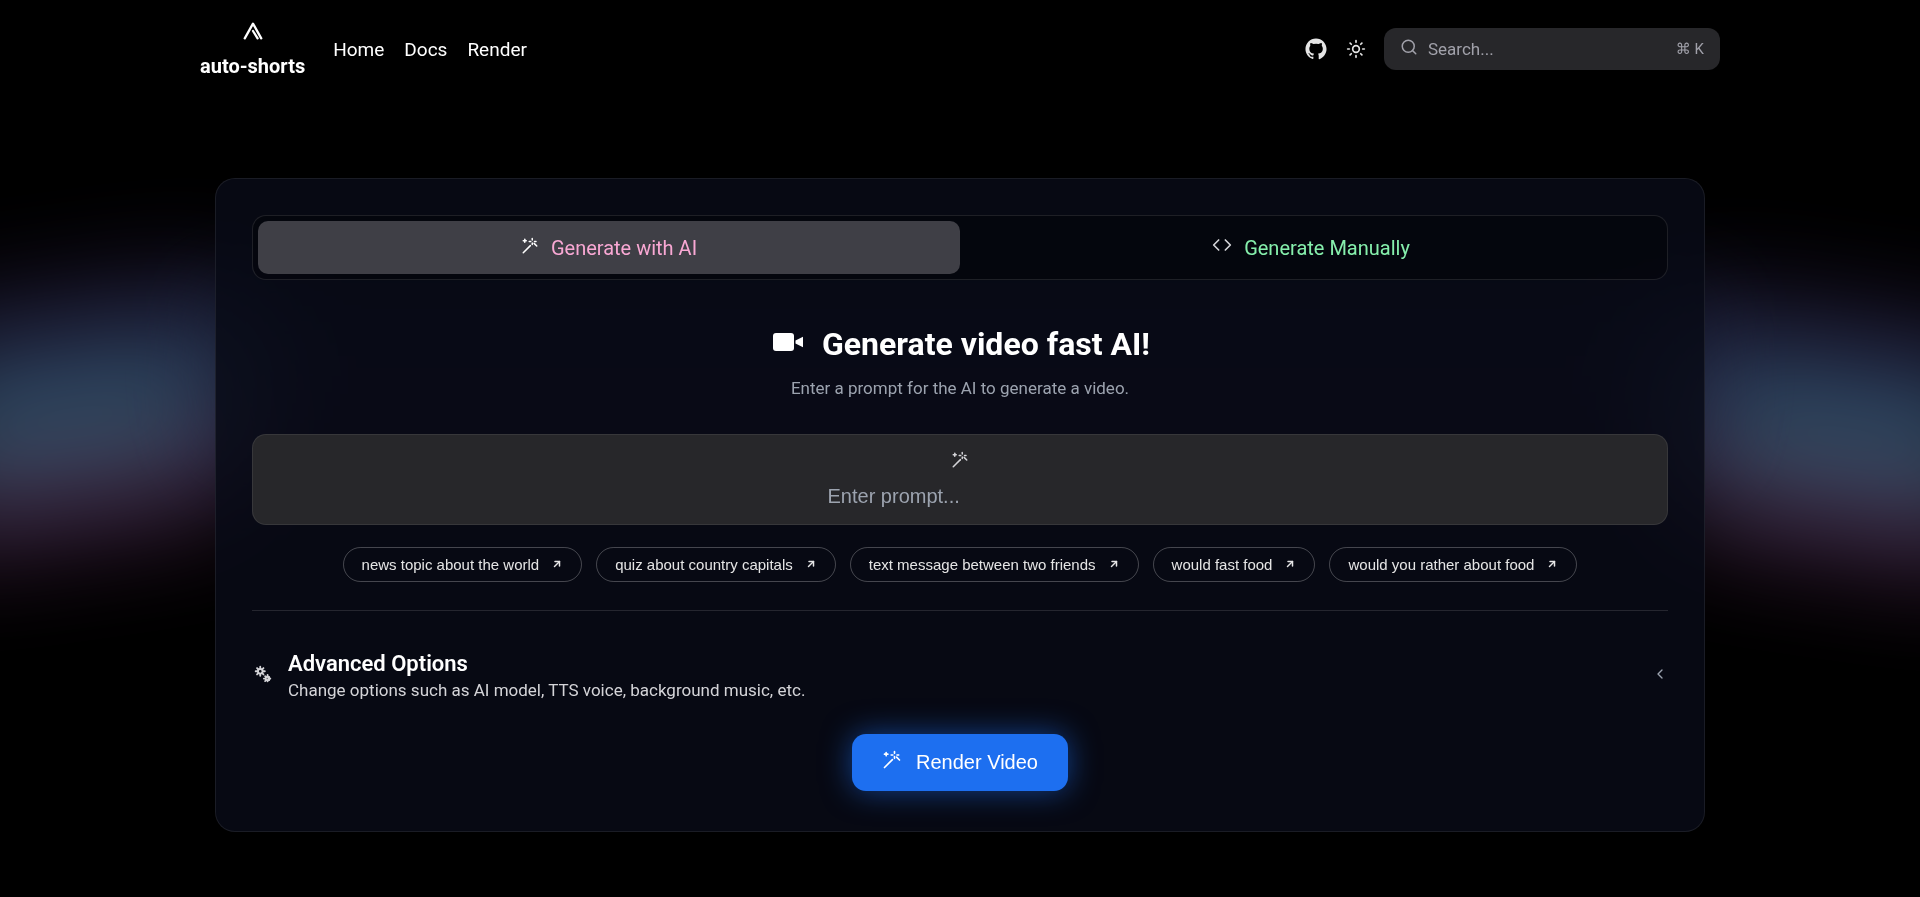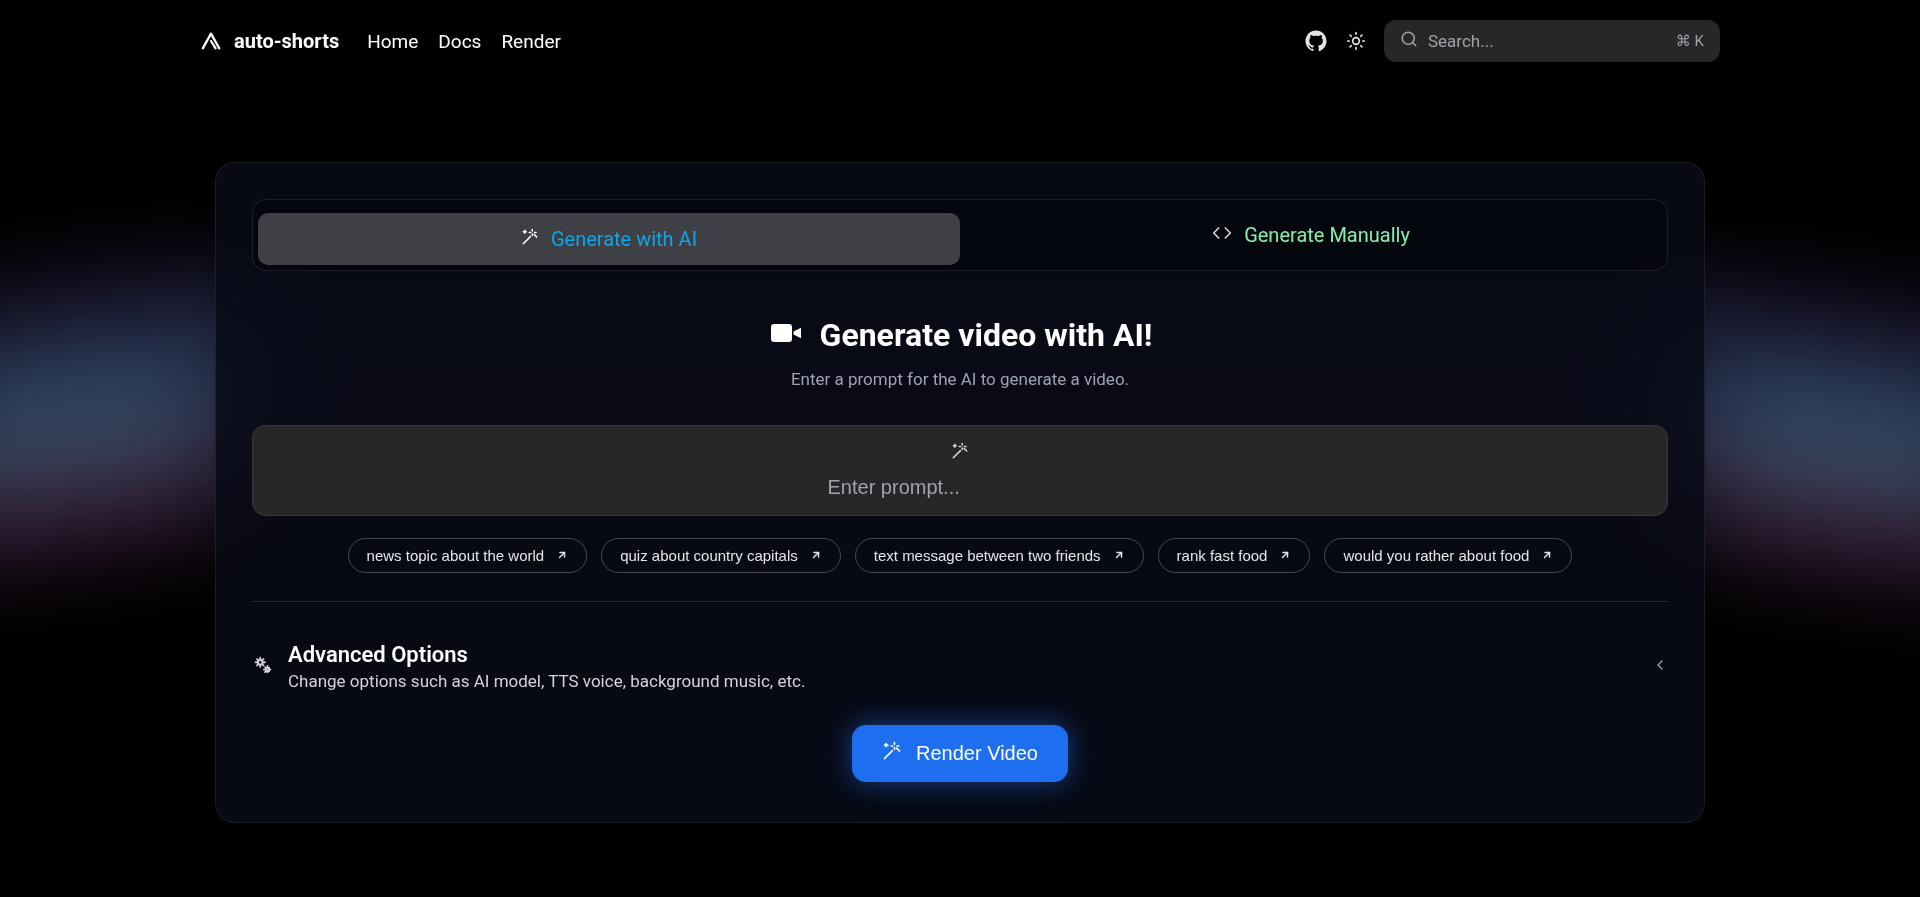--- a/index.html
+++ b/index.html
@@ -16,21 +16,21 @@
     
     .header {
       display: flex;
       align-items: center;
       justify-content: space-between;
       padding: 20px 200px;
       position: relative;
       z-index: 10;
     }
     .header-left { display: flex; align-items: center; gap: 28px; }
-    .brand { display: flex; align-items: center; gap: 12px; }
+    .brand { display: flex; align-items: center; gap: 12px; flex-direction: column; }
     .brand-logo { width: 22px; height: 22px; display: flex; align-items: center; justify-content: center; }
     .brand-name { font-weight: 700; font-size: 20px; color: #fff; }
     .nav-links { display: flex; gap: 20px; }
     .nav-link { color: #fff; font-size: 19px; cursor: pointer; }
     .header-right { display: flex; align-items: center; gap: 16px; }
     .icon-btn { width: 24px; height: 24px; cursor: pointer; display: flex; align-items: center; justify-content: center; color: #e5e5e5; }
     .search-box {
       display: flex;
       align-items: center;
       background: #27272a;
@@ -99,21 +99,21 @@
       display: flex;
       align-items: center;
       justify-content: center;
       gap: 12px;
       padding: 14px;
       border-radius: 10px;
       cursor: pointer;
       font-size: 20px;
       color: #86efac;
     }
-    .tab.active { background: #3f3f46; color: #0ea5e9; margin-top: 8px; }
+    .tab.active { background: #3f3f46; color: #f9a8d4; }
 
     
     .heading {
       display: flex;
       align-items: center;
       justify-content: center;
       gap: 16px;
       margin-top: 44px;
     }
     .heading-title { font-size: 32px; font-weight: 700; color: #fff; }
@@ -287,21 +287,21 @@
     </div>
   </div>
 
   <div class="heading">
     <span>
       <svg width="36" height="36" viewBox="0 0 24 24" fill="#fff">
           <rect x="2" y="6" width="14" height="12" rx="2"></rect>
           <path d="M22 8.5v7L17 13V11l5-2.5z"></path>
         </svg>
     </span>
-    <h1 class="heading-title">Generate video with AI!</h1>
+    <h1 class="heading-title">Generate video fast AI!</h1>
   </div>
   <p class="subtitle">Enter a prompt for the AI to generate a video.</p>
 
   <div class="prompt-wrap">
     <span>
       <svg width="18" height="18" viewBox="0 0 24 24" fill="none" stroke="#d4d4d8" stroke-width="2" stroke-linecap="round" stroke-linejoin="round">
           <path d="M15 4V2"></path>
           <path d="M15 10V8"></path>
           <path d="M11 6h2"></path>
           <path d="M18 6h2"></path>
@@ -330,21 +330,21 @@
           </svg></span>
     </button>
     <button class="chip">
       <span>text message between two friends</span>
       <span><svg width="12" height="12" viewBox="0 0 24 24" fill="none" stroke="#fff" stroke-width="3" stroke-linecap="round" stroke-linejoin="round">
             <line x1="7" y1="17" x2="17" y2="7"></line>
             <polyline points="8 7 17 7 17 16"></polyline>
           </svg></span>
     </button>
     <button class="chip">
-      <span>rank fast food</span>
+      <span>would fast food</span>
       <span><svg width="12" height="12" viewBox="0 0 24 24" fill="none" stroke="#fff" stroke-width="3" stroke-linecap="round" stroke-linejoin="round">
             <line x1="7" y1="17" x2="17" y2="7"></line>
             <polyline points="8 7 17 7 17 16"></polyline>
           </svg></span>
     </button>
     <button class="chip">
       <span>would you rather about food</span>
       <span><svg width="12" height="12" viewBox="0 0 24 24" fill="none" stroke="#fff" stroke-width="3" stroke-linecap="round" stroke-linejoin="round">
             <line x1="7" y1="17" x2="17" y2="7"></line>
             <polyline points="8 7 17 7 17 16"></polyline>

